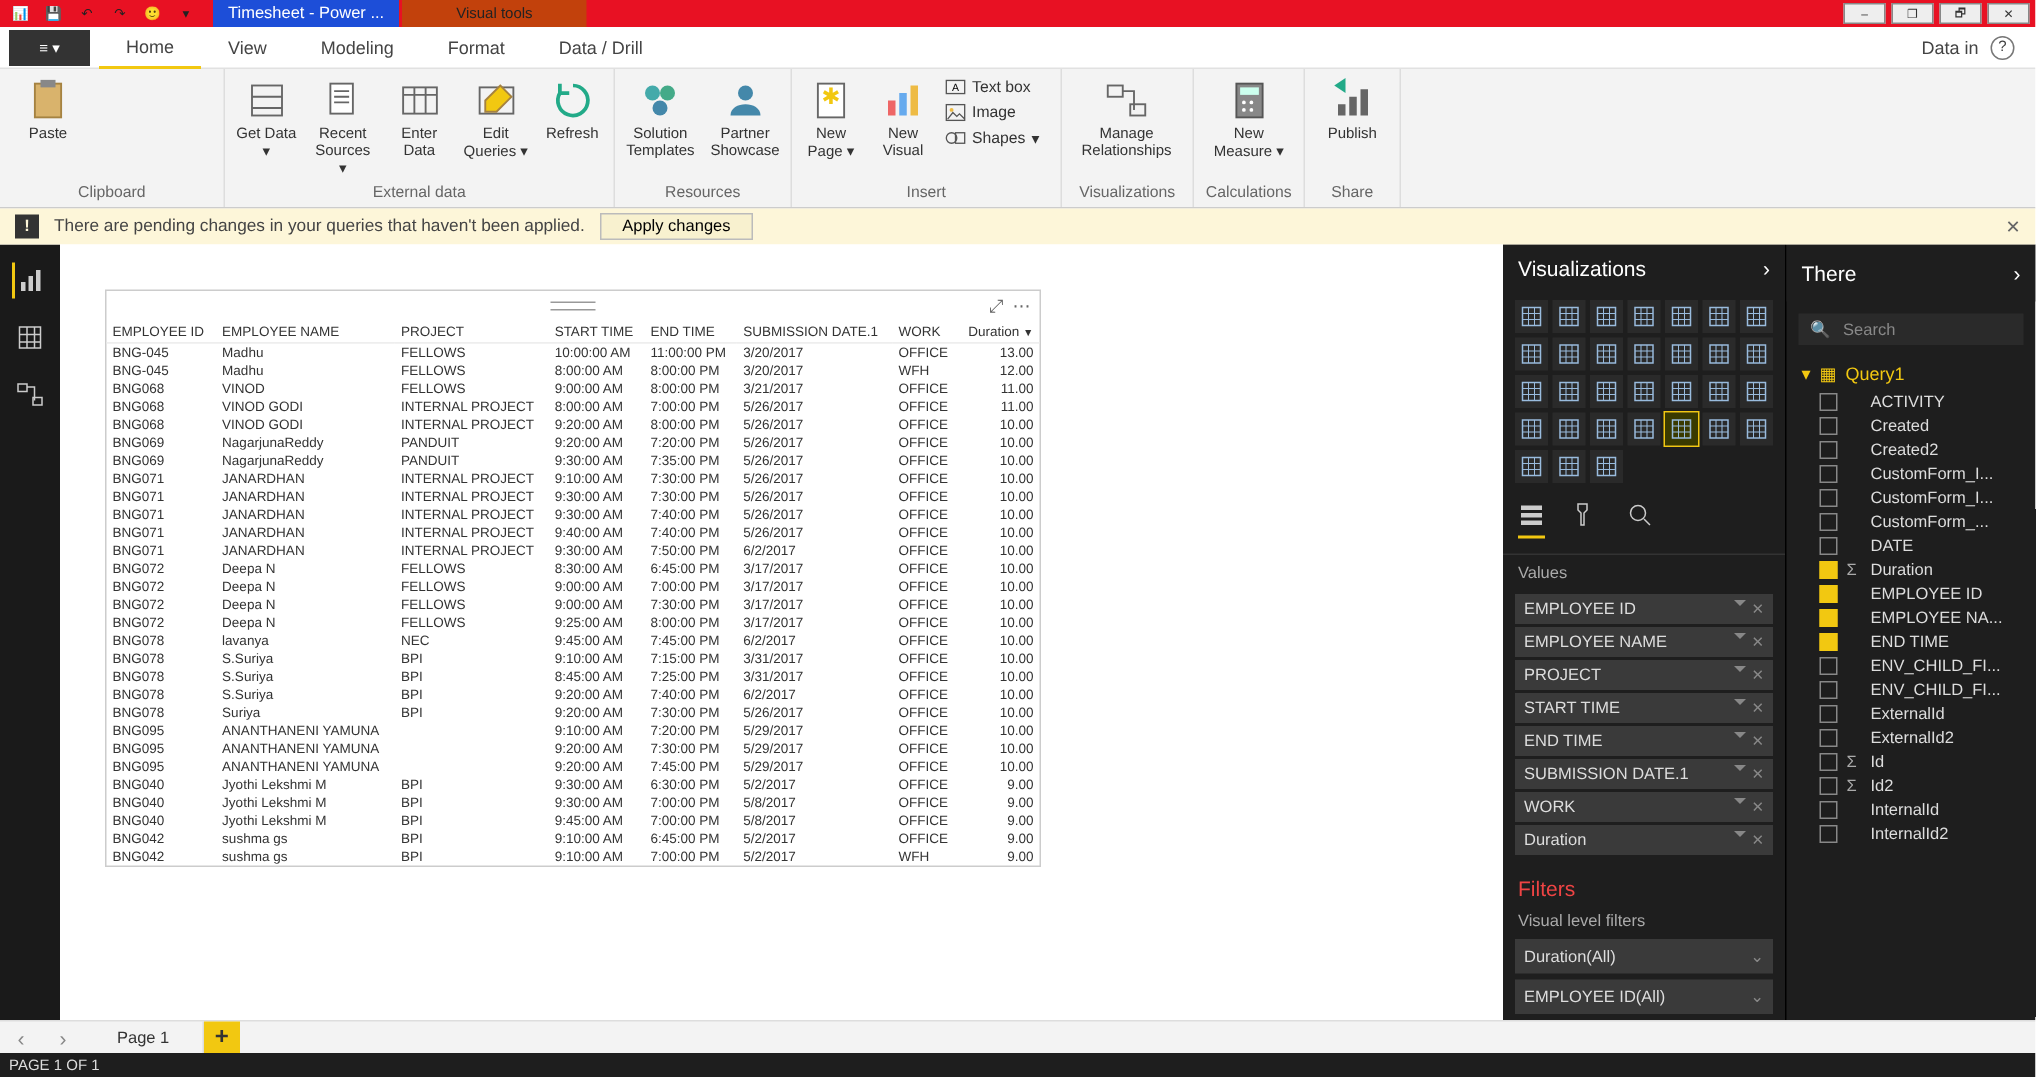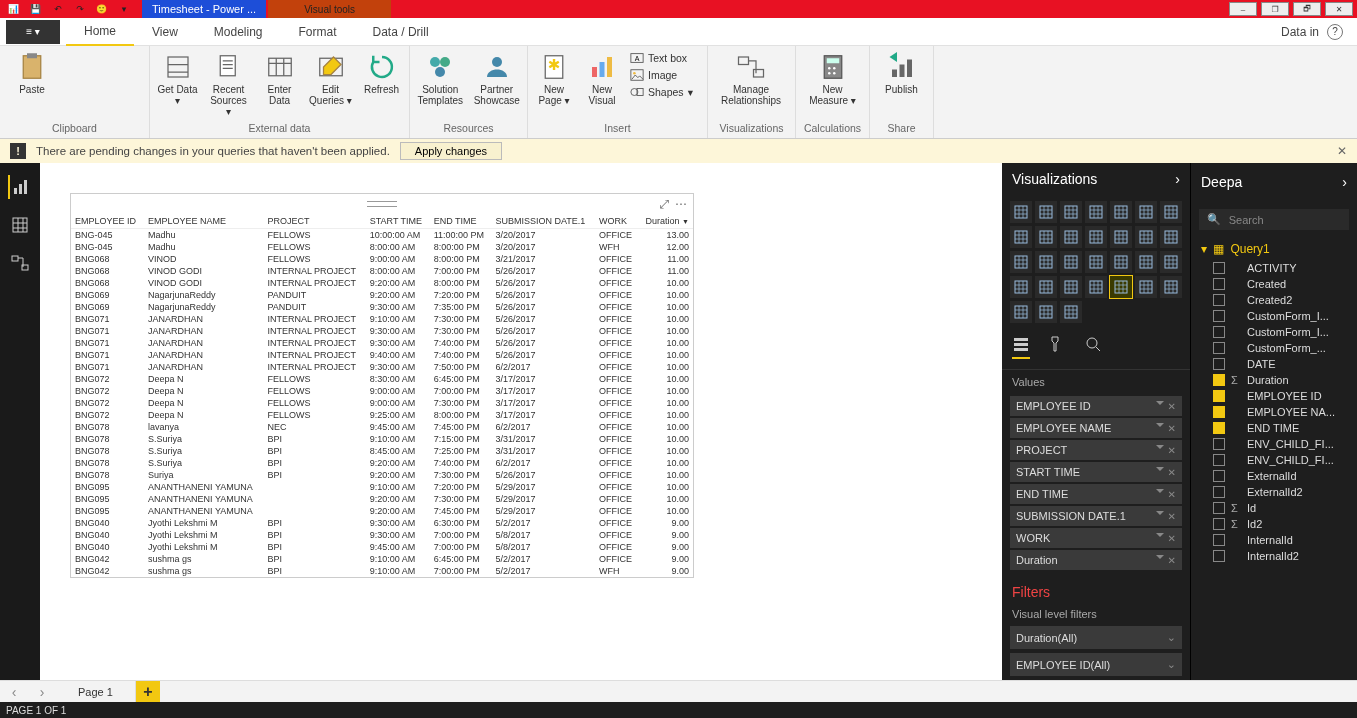--- a/index.html
+++ b/index.html
@@ -931,21 +931,21 @@
             <div class="vlf">
               <span>EMPLOYEE ID(All)</span>
               <span style="color:#888;">⌄</span>
             </div>
           </div>
       </div>
     </div>
 
     <div class="pane" style="flex:0.95;">
       <div class="pane-hdr">
-          <span>Deepa</span>
+          <span>There</span>
           <span>›</span>
         </div>
       <div class="pane-body">
         <div class="search">
             <span>🔍</span>
             <span style="color:#888;">Search</span>
           </div>
         <div class="qh">
             <span>▾</span>
             <span>▦</span>

